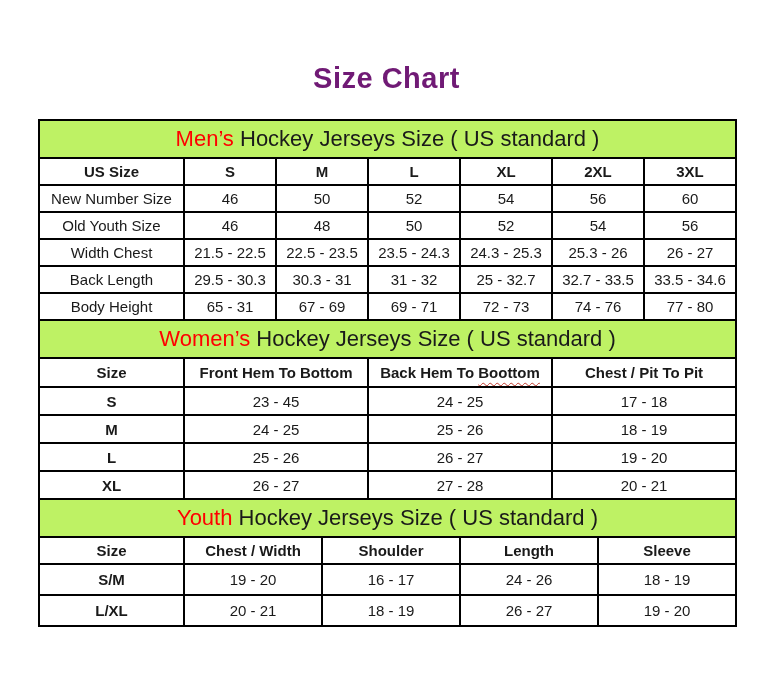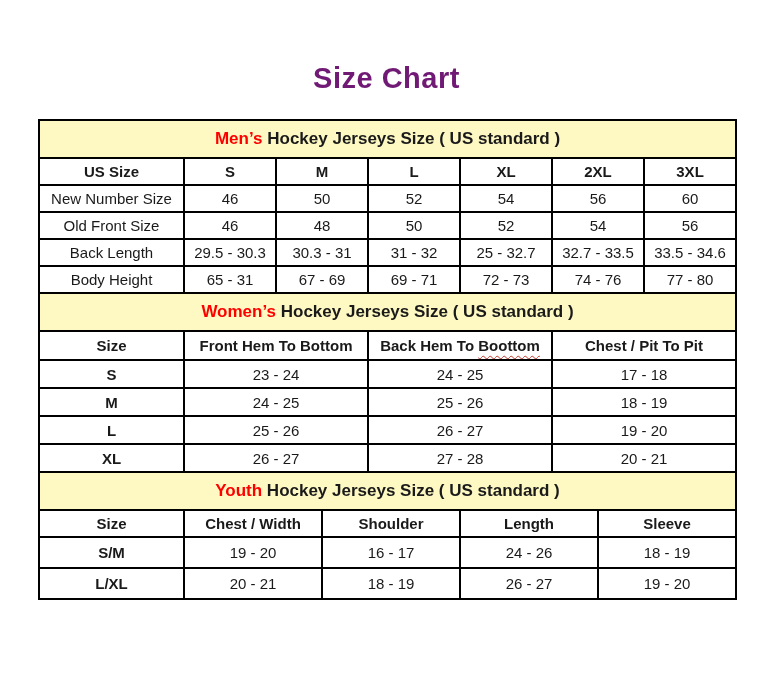--- a/index.html
+++ b/index.html
@@ -36,23 +36,23 @@
   .size-table td, .size-table th {
     border: 2px solid #000000;
     text-align: center;
     vertical-align: middle;
     color: #1a1a1a;
     padding: 0 2px;
     overflow: hidden;
     white-space: nowrap;
   }
   tr.band-row td {
-    background: #fef9c3;
-    font-weight: bold;
-    font-size: 17px;
+    background: #bef264;
+    font-weight: normal;
+    font-size: 22px;
     height: 36px;
   }
   .band-highlight { color: #ff0000; }
   tr.head-row th {
     font-weight: bold;
     font-size: 15px;
     height: 25px;
     margin-left: 12px;
   }
   tr.data-row td { font-size: 15px; height: 25px; }
@@ -107,27 +107,36 @@
     <tr class="data-row">
       <td>New Number Size</td>
       <td>46</td>
       <td>50</td>
       <td>52</td>
       <td>54</td>
       <td>56</td>
       <td>60</td>
     </tr>
     <tr class="data-row">
-      <td>Old Front Size</td>
+      <td>Old Youth Size</td>
       <td>46</td>
       <td>48</td>
       <td>50</td>
       <td>52</td>
       <td>54</td>
       <td>56</td>
+    </tr>
+    <tr class="data-row">
+      <td>Width Chest</td>
+      <td>21.5 - 22.5</td>
+      <td>22.5 - 23.5</td>
+      <td>23.5 - 24.3</td>
+      <td>24.3 - 25.3</td>
+      <td>25.3 - 26</td>
+      <td>26 - 27</td>
     </tr>
     <tr class="data-row">
       <td>Back Length</td>
       <td>29.5 - 30.3</td>
       <td>30.3 - 31</td>
       <td>31 - 32</td>
       <td>25 - 32.7</td>
       <td>32.7 - 33.5</td>
       <td>33.5 - 34.6</td>
     </tr>
@@ -155,21 +164,21 @@
       <td colspan="4"><span class="band-highlight">Women’s</span><span> Hockey Jerseys Size ( US standard )</span></td>
     </tr>
     <tr class="head-row">
       <th>Size</th>
       <th>Front Hem To Bottom</th>
       <th><span>Back Hem To </span><span class="misspelled">Boottom</span></th>
       <th>Chest / Pit To Pit</th>
     </tr>
     <tr class="data-row">
       <td class="row-label-bold">S</td>
-      <td>23 - 24</td>
+      <td>23 - 45</td>
       <td>24 - 25</td>
       <td>17 - 18</td>
     </tr>
     <tr class="data-row">
       <td class="row-label-bold">M</td>
       <td>24 - 25</td>
       <td>25 - 26</td>
       <td>18 - 19</td>
     </tr>
     <tr class="data-row">

